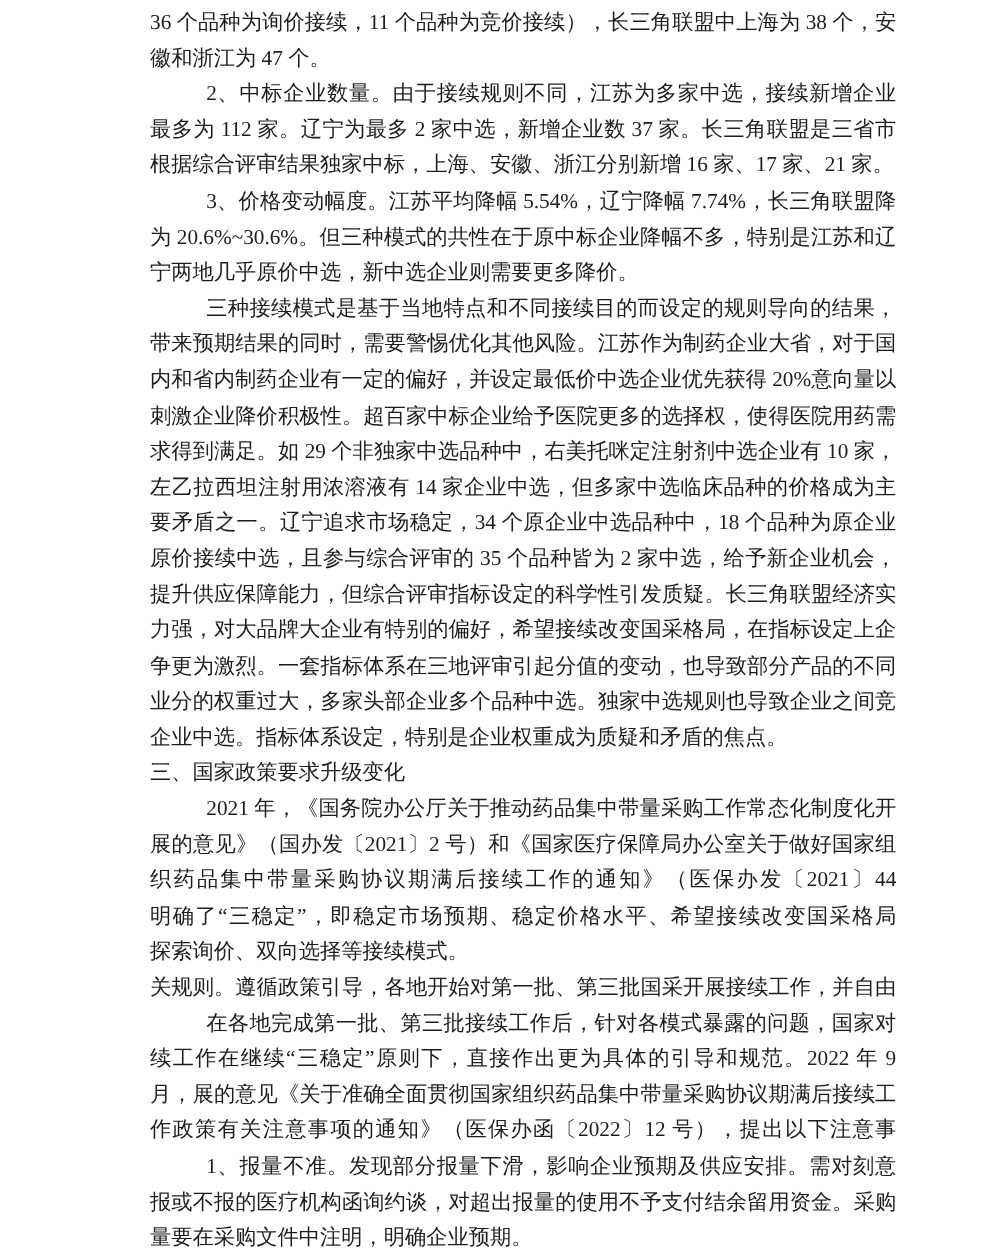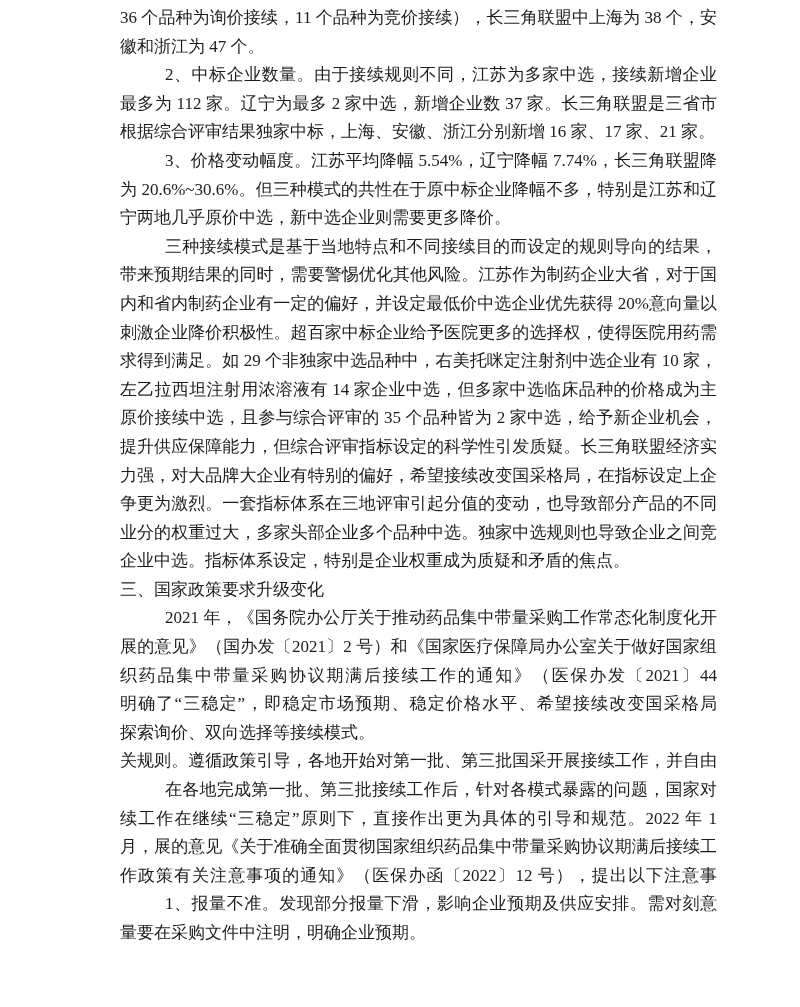--- a/index.html
+++ b/index.html
@@ -65,42 +65,44 @@
         <div class="line">为 20.6%~30.6%。但三种模式的共性在于原中标企业降幅不多，特别是江苏和辽</div>
         <div class="line last">宁两地几乎原价中选，新中选企业则需要更多降价。</div>
       </div>
       <div class="para">
         <div class="line indent">三种接续模式是基于当地特点和不同接续目的而设定的规则导向的结果，在</div>
         <div class="line">带来预期结果的同时，需要警惕优化其他风险。江苏作为制药企业大省，对于国</div>
         <div class="line">内和省内制药企业有一定的偏好，并设定最低价中选企业优先获得 20%意向量以</div>
         <div class="line">刺激企业降价积极性。超百家中标企业给予医院更多的选择权，使得医院用药需</div>
         <div class="line">求得到满足。如 29 个非独家中选品种中，右美托咪定注射剂中选企业有 10 家，</div>
         <div class="line">左乙拉西坦注射用浓溶液有 14 家企业中选，但多家中选临床品种的价格成为主</div>
+        <div class="line">要矛盾之一。辽宁追求市场稳定，34 个原企业中选品种中，18 个品种为原企业</div>
         <div class="line">原价接续中选，且参与综合评审的 35 个品种皆为 2 家中选，给予新企业机会，</div>
         <div class="line">提升供应保障能力，但综合评审指标设定的科学性引发质疑。长三角联盟经济实</div>
         <div class="line">力强，对大品牌大企业有特别的偏好，希望接续改变国采格局，在指标设定上企</div>
         <div class="line">争更为激烈。一套指标体系在三地评审引起分值的变动，也导致部分产品的不同</div>
         <div class="line">业分的权重过大，多家头部企业多个品种中选。独家中选规则也导致企业之间竞</div>
         <div class="line last">企业中选。指标体系设定，特别是企业权重成为质疑和矛盾的焦点。</div>
       </div>
       <div class="para heading">
         <div class="line last">三、国家政策要求升级变化</div>
       </div>
       <div class="para">
         <div class="line indent">2021 年，《国务院办公厅关于推动药品集中带量采购工作常态化制度化开</div>
         <div class="line">展的意见》（国办发〔2021〕2 号）和《国家医疗保障局办公室关于做好国家组</div>
         <div class="line">织药品集中带量采购协议期满后接续工作的通知》（医保办发〔2021〕44 号），</div>
         <div class="line">明确了“三稳定”，即稳定市场预期、稳定价格水平、希望接续改变国采格局</div>
         <div class="line last">探索询价、双向选择等接续模式。</div>
         <div class="line">关规则。遵循政策引导，各地开始对第一批、第三批国采开展接续工作，并自由</div>
       </div>
       <div class="para">
         <div class="line indent">在各地完成第一批、第三批接续工作后，针对各模式暴露的问题，国家对接</div>
-        <div class="line">续工作在继续“三稳定”原则下，直接作出更为具体的引导和规范。2022 年 1</div>
+        <div class="line">续工作在继续“三稳定”原则下，直接作出更为具体的引导和规范。2022 年 9</div>
         <div class="line">月，展的意见《关于准确全面贯彻国家组织药品集中带量采购协议期满后接续工</div>
         <div class="line last">作政策有关注意事项的通知》（医保办函〔2022〕12 号），提出以下注意事项：</div>
       </div>
       <div class="para">
         <div class="line indent">1、报量不准。发现部分报量下滑，影响企业预期及供应安排。需对刻意少</div>
+        <div class="line">报或不报的医疗机构函询约谈，对超出报量的使用不予支付结余留用资金。采购</div>
         <div class="line last">量要在采购文件中注明，明确企业预期。</div>
       </div>
     </div>
 </div>
 
 </body></html>

